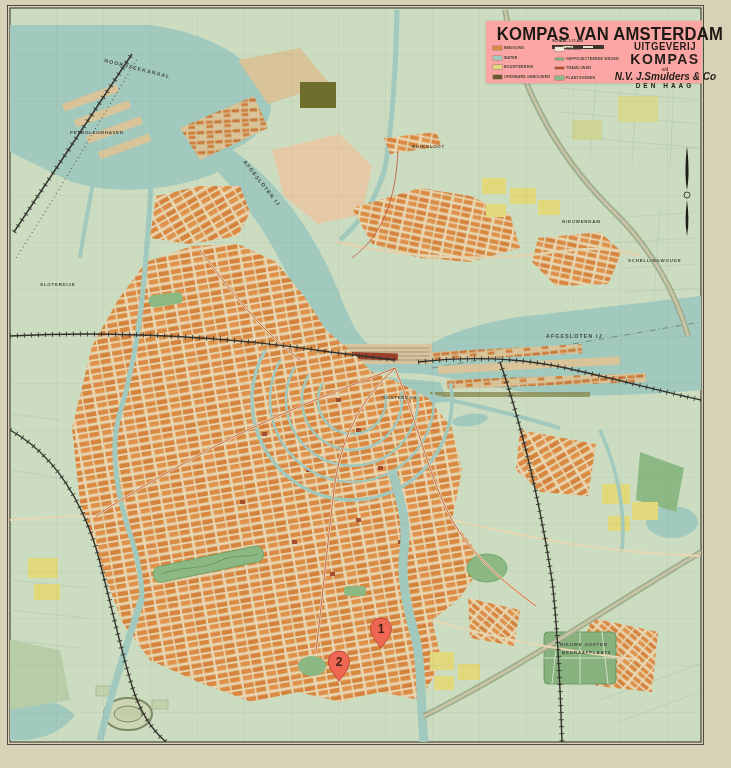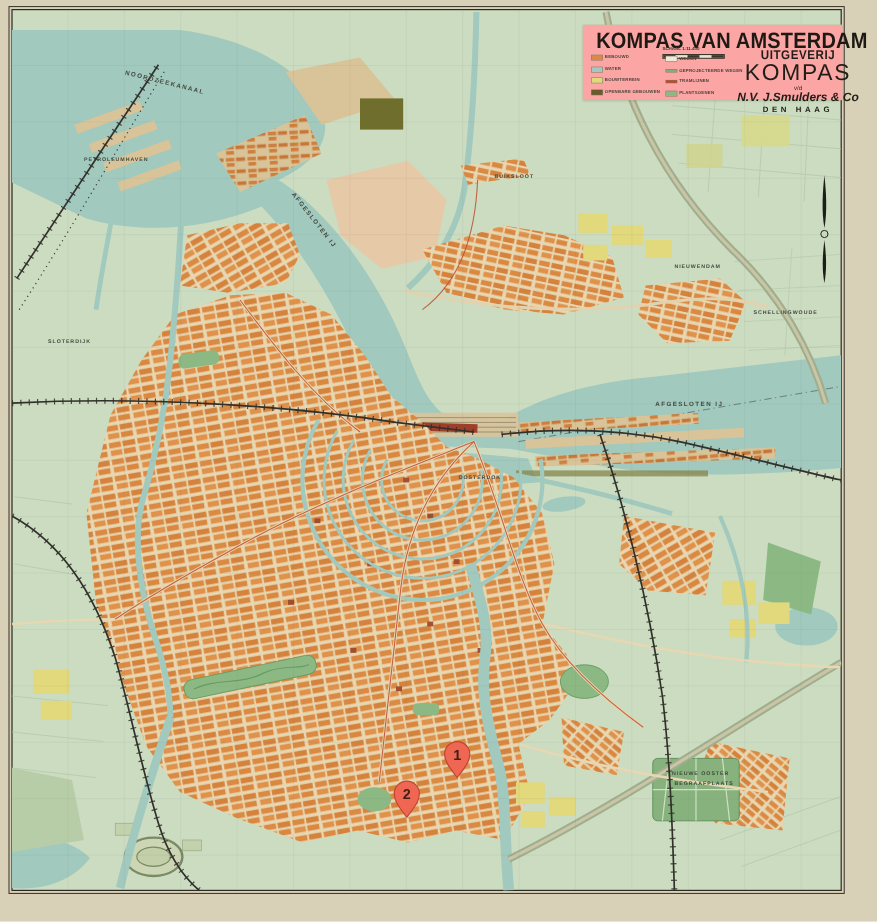--- a/index.html
+++ b/index.html
@@ -26,23 +26,23 @@
   .legend{position:absolute;left:7px;top:25px;display:flex;gap:6px;}
   .leg-col{display:flex;flex-direction:column;gap:5px;width:56px;}
   .leg-col.right{margin-top:1px;}
   .leg-item{display:flex;align-items:center;gap:2px;height:4.5px;}
   .leg-swatch{width:9px;height:4px;flex:none;box-shadow:0 0 0 .4px #7d7663;}
   .leg-swatch.thin{height:1.6px;}
   .leg-label{font-size:6px;font-weight:bold;color:#4a4538;transform:scale(.6);
          transform-origin:left center;white-space:nowrap;letter-spacing:.3px;}
   .pub{position:absolute;left:128px;top:20px;width:102px;text-align:center;line-height:1.05;}
   .pub-l1{font-weight:bold;font-size:10.5px;letter-spacing:.5px;transform:scaleX(.92);transform-origin:center;}
-  .pub-l2{font-weight:normal;font-size:19px;letter-spacing:1.5px;margin-top:0;}
+  .pub-l2{font-weight:bold;font-size:14px;letter-spacing:1.5px;margin-top:0;}
   .pub-l3{font-size:5px;margin-top:0;}
-  .pub-l4{font-weight:bold;font-style:italic;font-size:10px;white-space:nowrap;margin-top:0;}
+  .pub-l4{font-weight:bold;font-style:italic;font-size:10px;white-space:nowrap;margin-top:0;text-align:right;}
   .pub-l5{font-size:6.5px;font-weight:bold;letter-spacing:3px;margin-top:1px;}
 </style>
 </head>
 <body>
 
 <div class="stage">
   <svg width="731" height="768" viewBox="0 0 731 768">
     <defs>
       <clipPath id="mapclip">
           <rect x="10" y="8" width="691" height="734"></rect>

